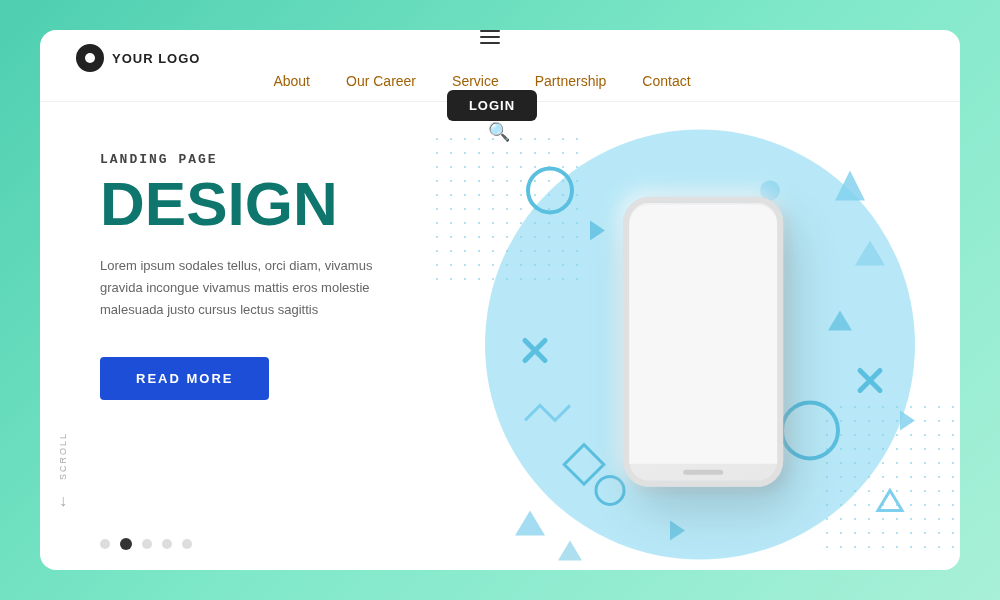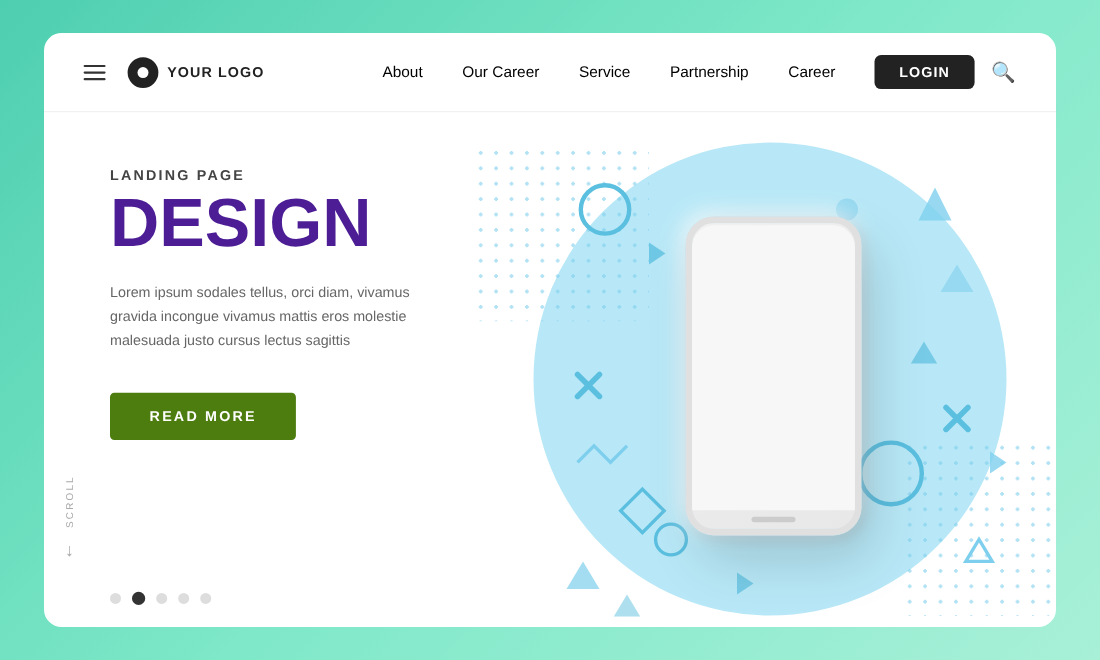--- a/index.html
+++ b/index.html
@@ -27,20 +27,21 @@
     }
 
     
     .navbar {
       display: flex;
       align-items: center;
       padding: 0 36px;
       height: 72px;
       border-bottom: 1px solid #f0f0f0;
       flex-shrink: 0;
+      flex-direction: column;
     }
 
     .hamburger {
       display: flex;
       flex-direction: column;
       gap: 4px;
       cursor: pointer;
       margin-right: 20px;
     }
     .hamburger span {
@@ -84,21 +85,21 @@
 
     .nav-links {
       display: flex;
       align-items: center;
       gap: 36px;
       list-style: none;
       margin-right: 36px;
     }
     .nav-links li a {
       text-decoration: none;
-      color: #000000;
+      color: #a16207;
       font-size: 14px;
       font-weight: 500;
     }
 
     .login-btn {
       background: #222;
       color: #fff;
       border: none;
       border-radius: 6px;
       padding: 8px 22px;
@@ -135,42 +136,43 @@
       z-index: 2;
     }
 
     .subtitle {
       font-size: 13px;
       font-weight: 700;
       color: #444;
       letter-spacing: 2px;
       text-transform: uppercase;
       margin-bottom: 6px;
+      font-family: Liberation Mono, monospace;
     }
 
     .title {
       font-size: 62px;
       font-weight: 900;
-      color: #4c1d95;
+      color: #0f766e;
       line-height: 1.0;
       text-transform: uppercase;
       margin-bottom: 20px;
     }
 
     .description {
       font-size: 13px;
       color: #666;
       line-height: 1.7;
       max-width: 320px;
       margin-bottom: 36px;
     }
 
     .read-more-btn {
       display: inline-block;
-      background: #4d7c0f;
+      background: #1d4ed8;
       color: #fff;
       border: none;
       border-radius: 4px;
       padding: 14px 36px;
       font-size: 13px;
       font-weight: 700;
       cursor: pointer;
       letter-spacing: 2px;
       text-transform: uppercase;
       width: fit-content;
@@ -316,21 +318,21 @@
     </div>
     <div class="logo-area">
       <div class="logo-circle"></div>
       <span class="logo-text">YOUR LOGO</span>
     </div>
     <ul class="nav-links">
       <li><a href="#">About</a></li>
       <li><a href="#">Our Career</a></li>
       <li><a href="#">Service</a></li>
       <li><a href="#">Partnership</a></li>
-      <li><a href="#">Career</a></li>
+      <li><a href="#">Contact</a></li>
     </ul>
     <button class="login-btn">LOGIN</button>
     <span class="search-icon">🔍</span>
   </nav>
 
   <div class="main">
 
     <div class="left">
       <div class="scroll-indicator">
         <span class="scroll-text">SCROLL</span>

